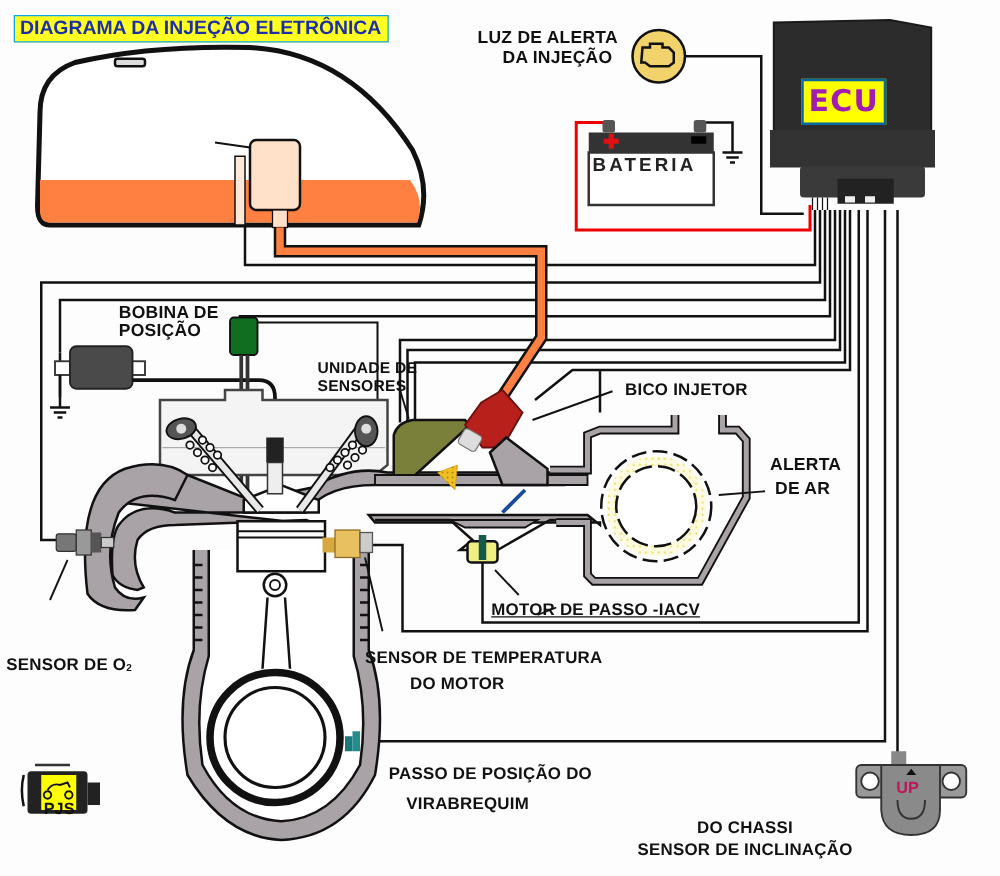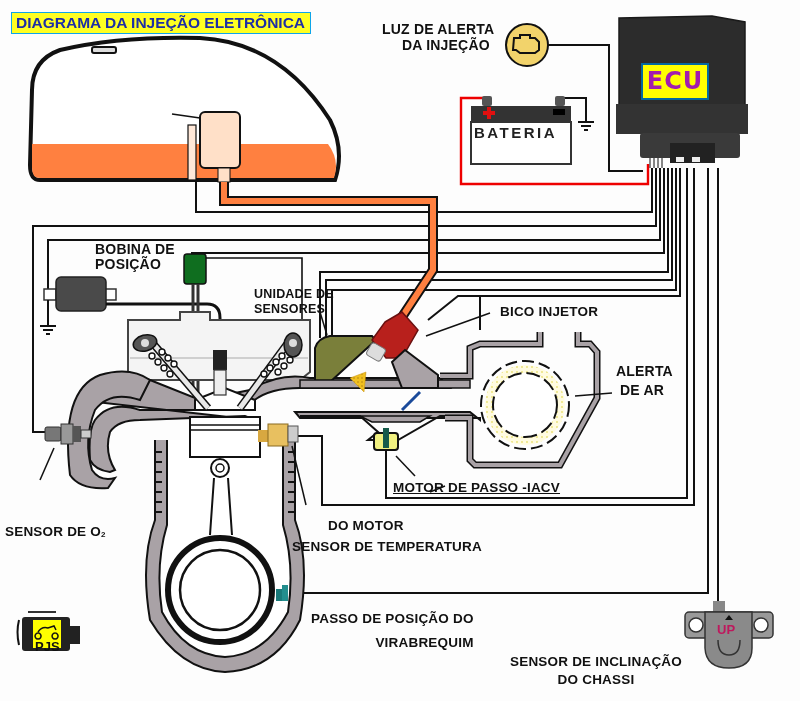--- a/index.html
+++ b/index.html
@@ -298,30 +298,30 @@
 <div class="lbl" style="left:616px;top:362px;font-size:14px;line-height:19px;">
   <div>ALERTA</div>
   <div style="padding-left:4px;">DE AR</div>
 </div>
 
 <div class="lbl" style="left:5px;top:485px;margin-top:39px;"><span>SENSOR DE O</span><sub>2</sub></div>
 
 <div class="lbl" style="left:393px;top:480px;text-decoration:underline;">MOTOR DE PASSO -IACV</div>
 
 <div class="lbl" style="left:292px;top:515px;line-height:21px;">
+  <div>SENSOR DE  TEMPERATURA</div>
   <div style="padding-left:36px;">DO  MOTOR</div>
-  <div>SENSOR DE  TEMPERATURA</div>
 </div>
 
 <div class="lbl" style="left:311px;top:607px;line-height:24px;">
   <div>PASSO DE POSIÇÃO DO</div>
-  <div style="padding-left:14px;text-align:right;">VIRABREQUIM</div>
+  <div style="padding-left:14px;">VIRABREQUIM</div>
 </div>
 
 <div class="lbl" style="left:510px;top:653px;line-height:18px;text-align:center;">
+  <div>DO CHASSI</div>
   <div>SENSOR DE INCLINAÇÃO</div>
-  <div>DO CHASSI</div>
 </div>
 
 <div class="up-label">UP</div>
 <div class="pjs-label">PJS</div>
 
 </div>
 
 </body></html>

